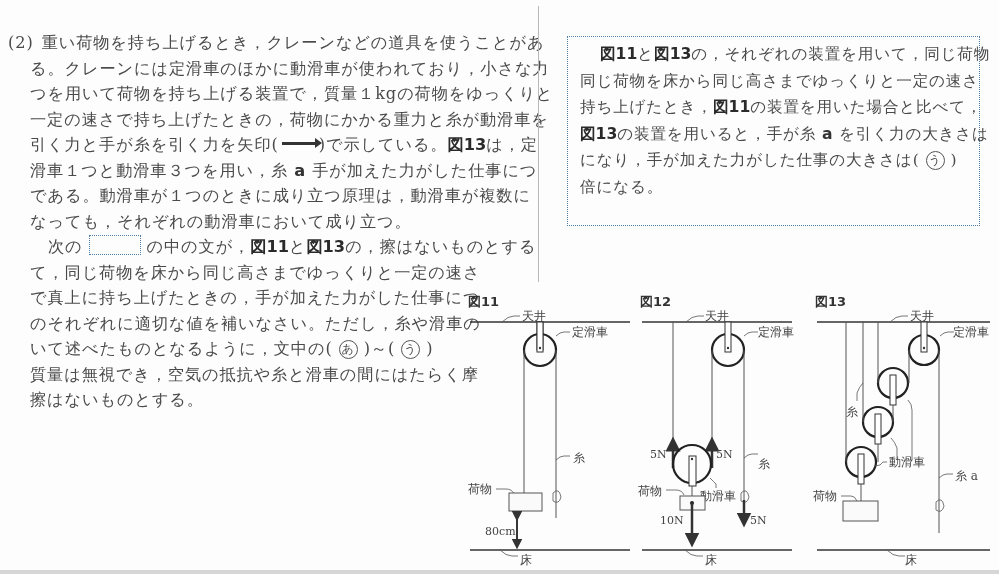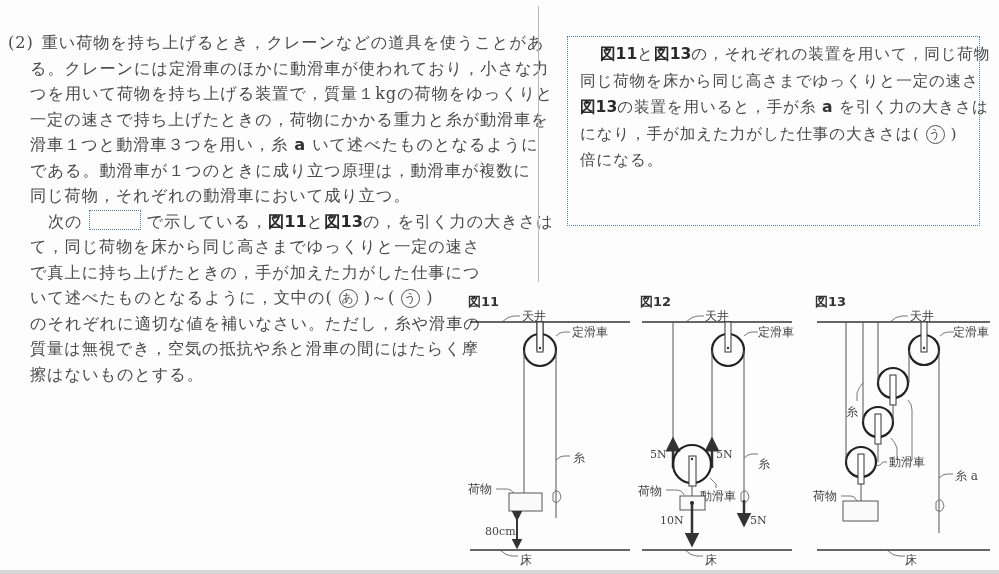--- a/index.html
+++ b/index.html
@@ -54,40 +54,42 @@
 </style>
 </head>
 <body>
 
 <div class="left-col">
   <div class="para para1">
     <span class="line"><span class="qnum">(2)</span><span>重い荷物を持ち上げるとき，クレーンなどの道具を使うことがあ</span></span>
     <span class="line indent1">る。クレーンには定滑車のほかに動滑車が使われており，小さな力</span>
     <span class="line indent1">つを用いて荷物を持ち上げる装置で，質量１kgの荷物をゆっくりと</span>
     <span class="line indent1">一定の速さで持ち上げたときの，荷物にかかる重力と糸が動滑車を</span>
-    <span class="line indent1"><span>滑車１つと動滑車３つを用い，糸</span> <span class="latin">a</span> <span>いて述べたものとなるように</span></span>
+    <span class="line indent1"><span>引く力と手が糸を引く力を矢印(</span><span class="arrow-inline"></span><span>)で示している。</span><span class="fig-ref">図13</span><span>は，定</span></span>
+    <span class="line indent1"><span>滑車１つと動滑車３つを用い，糸</span> <span class="latin">a</span> <span>手が加えた力がした仕事につ</span></span>
     <span class="line indent1">である。動滑車が１つのときに成り立つ原理は，動滑車が複数に</span>
-    <span class="line indent1">同じ荷物，それぞれの動滑車において成り立つ。</span>
+    <span class="line indent1">なっても，それぞれの動滑車において成り立つ。</span>
   </div>
   <div class="para">
-    <span class="line" style="padding-left:40px"><span>次の</span><span class="blank-box"></span><span>で示している，</span><span class="fig-ref">図11</span><span>と</span><span class="fig-ref">図13</span><span>の，を引く力の大きさは</span></span>
+    <span class="line" style="padding-left:40px"><span>次の</span><span class="blank-box"></span><span>の中の文が，</span><span class="fig-ref">図11</span><span>と</span><span class="fig-ref">図13</span><span>の，擦はないものとする</span></span>
     <span class="line indent1">て，同じ荷物を床から同じ高さまでゆっくりと一定の速さ</span>
     <span class="line indent1">で真上に持ち上げたときの，手が加えた力がした仕事につ</span>
+    <span class="line indent1">のそれぞれに適切な値を補いなさい。ただし，糸や滑車の</span>
     <span class="line indent1"><span>いて述べたものとなるように，文中の(</span><span class="circ">あ</span><span>)～(</span><span class="circ">う</span><span>)</span></span>
-    <span class="line indent1">のそれぞれに適切な値を補いなさい。ただし，糸や滑車の</span>
     <span class="line indent1">質量は無視でき，空気の抵抗や糸と滑車の間にはたらく摩</span>
     <span class="line indent1">擦はないものとする。</span>
   </div>
 </div>
 
 <div class="divider"></div>
 
 <div class="answer-box">
   <span class="line" style="padding-left:20px"><span class="fig-ref">図11</span><span>と</span><span class="fig-ref">図13</span><span>の，それぞれの装置を用いて，同じ荷物</span></span>
   <span class="line">同じ荷物を床から同じ高さまでゆっくりと一定の速さ</span>
+  <span class="line"><span>持ち上げたとき，</span><span class="fig-ref">図11</span><span>の装置を用いた場合と比べて，</span></span>
   <span class="line"><span class="fig-ref">図13</span><span>の装置を用いると，手が糸</span> <span class="latin">a</span> <span>を引く力の大きさは</span></span>
   <span class="line"><span>になり，手が加えた力がした仕事の大きさは(</span><span class="circ">う</span><span>)</span></span>
   <span class="line">倍になる。</span>
 </div>
 
 <div class="figs">
   <svg width="539" height="282" viewBox="0 0 539 282" xmlns="http://www.w3.org/2000/svg">
     <defs>
       <marker id="ah" markerWidth="6" markerHeight="6" refX="3" refY="3" orient="auto">
         <path d="M0,0 L6,3 L0,6 z" fill="#333"></path>

